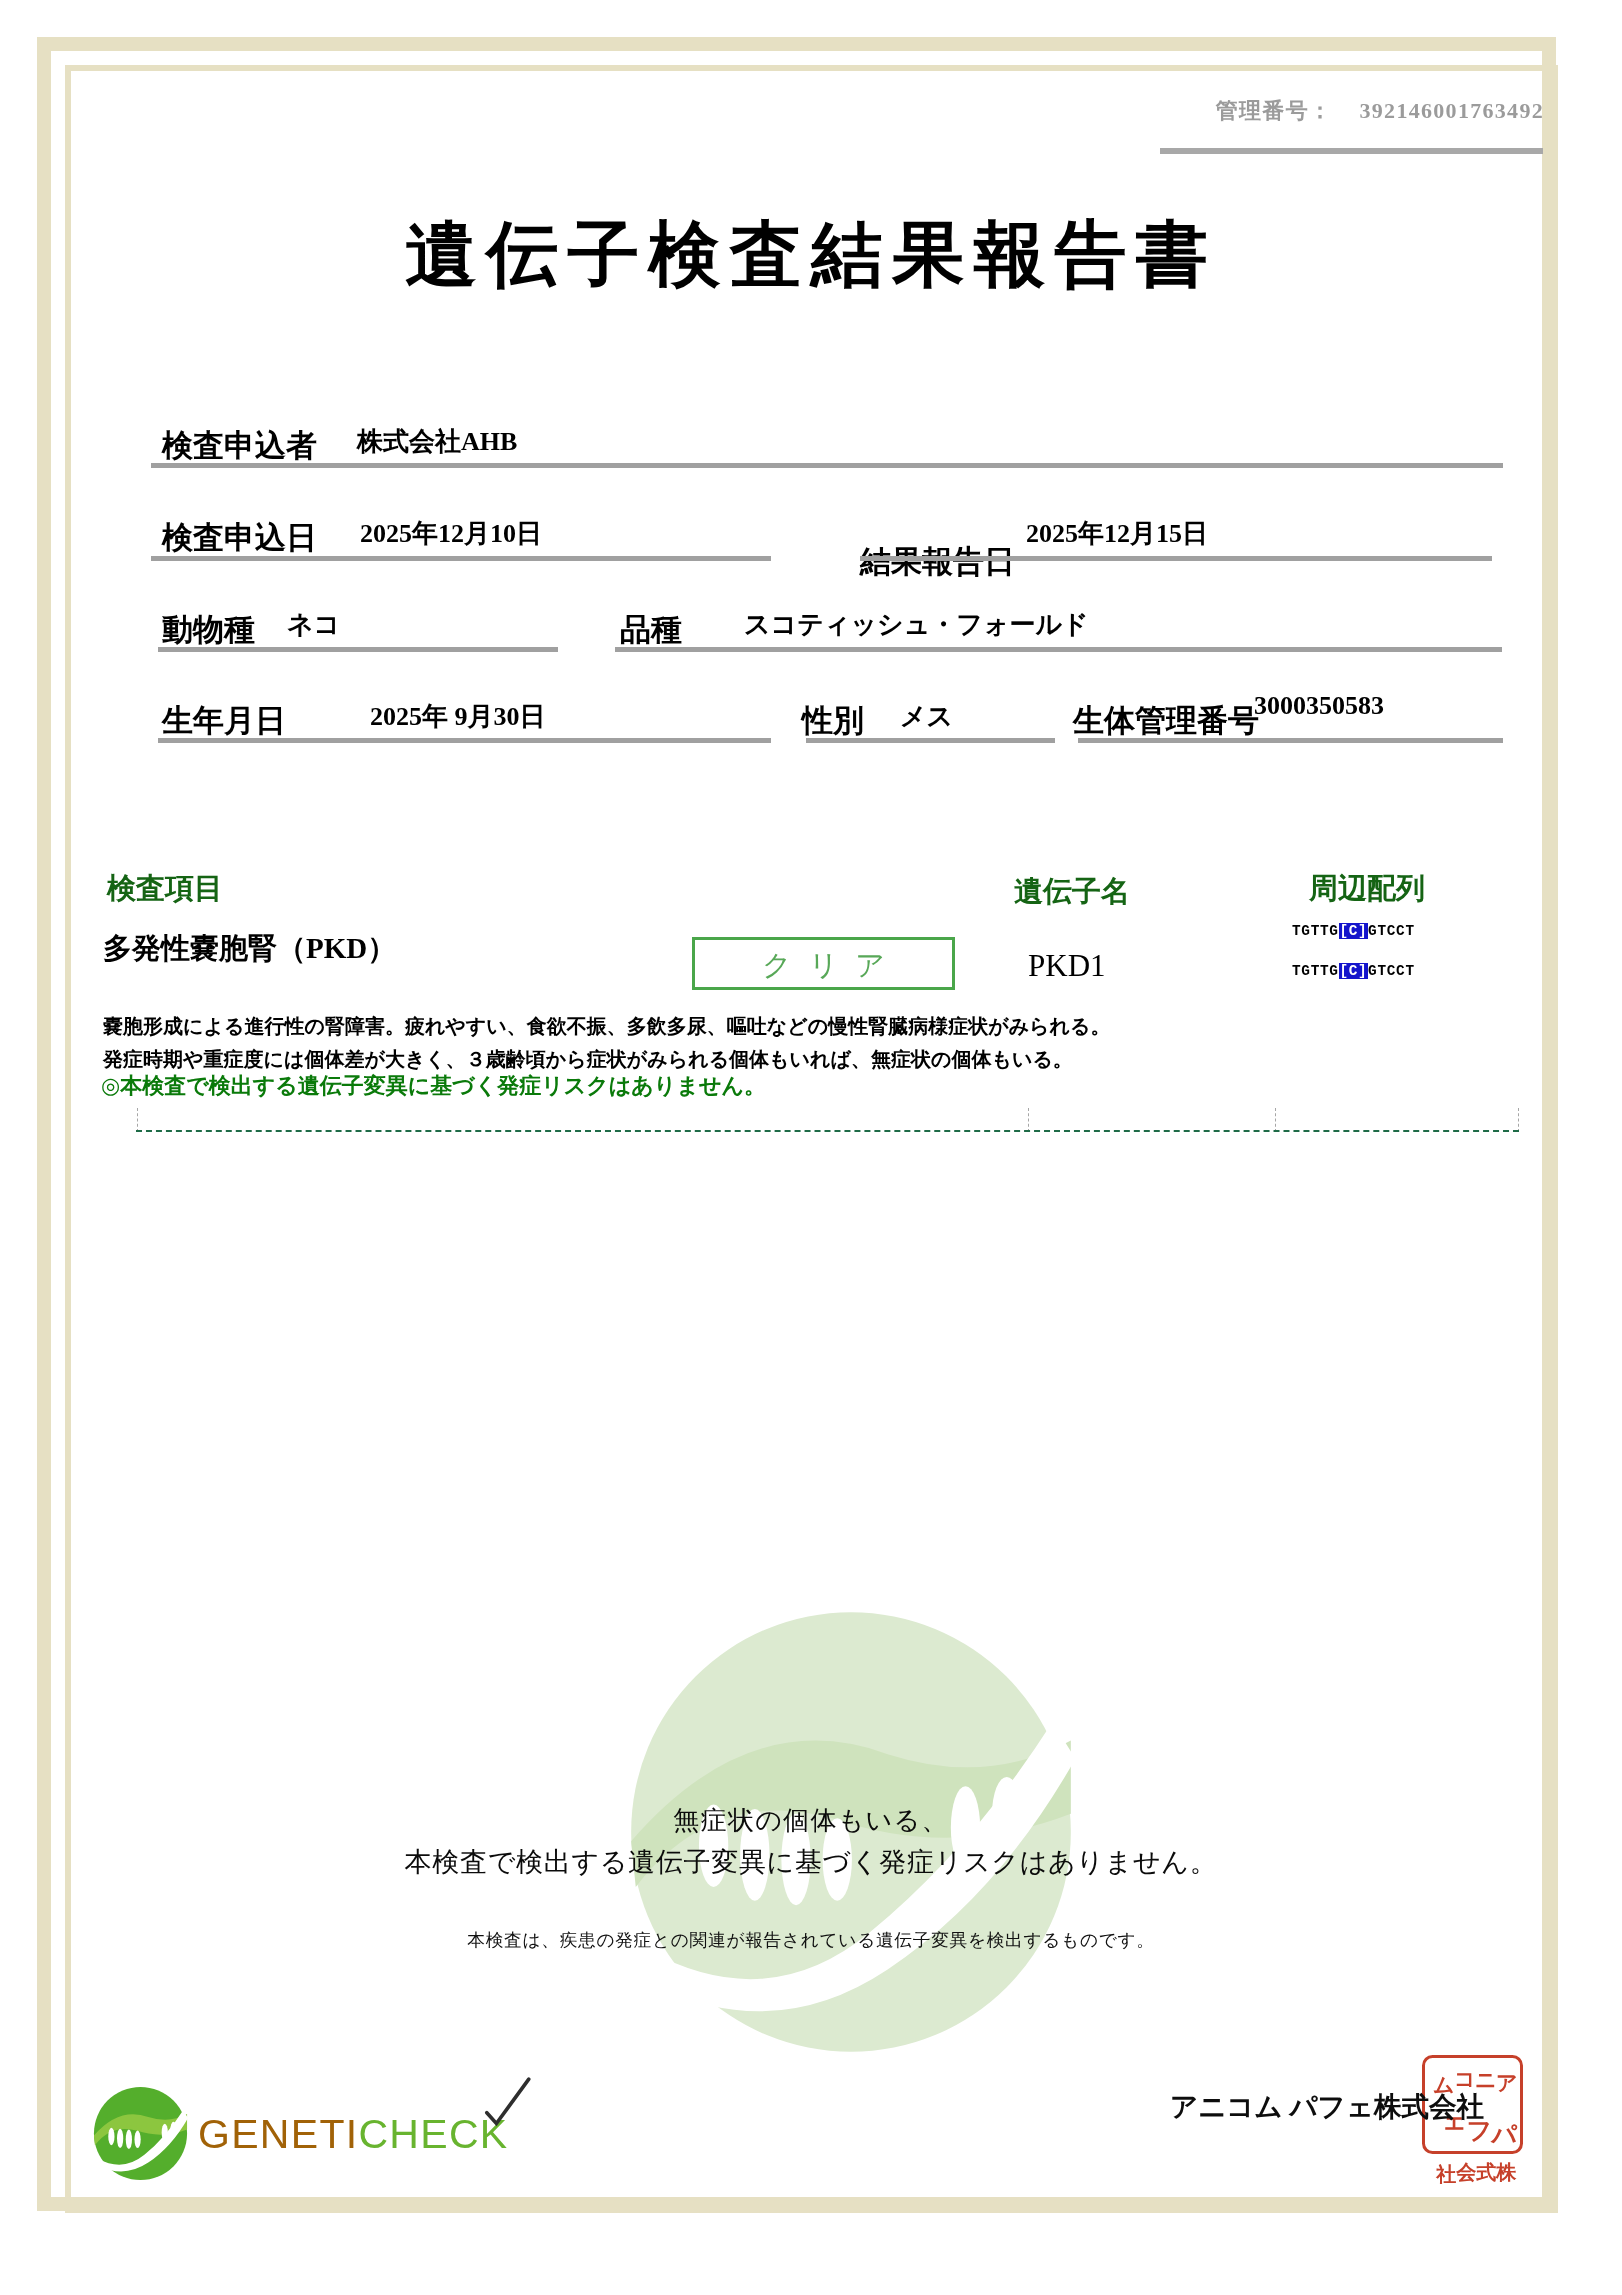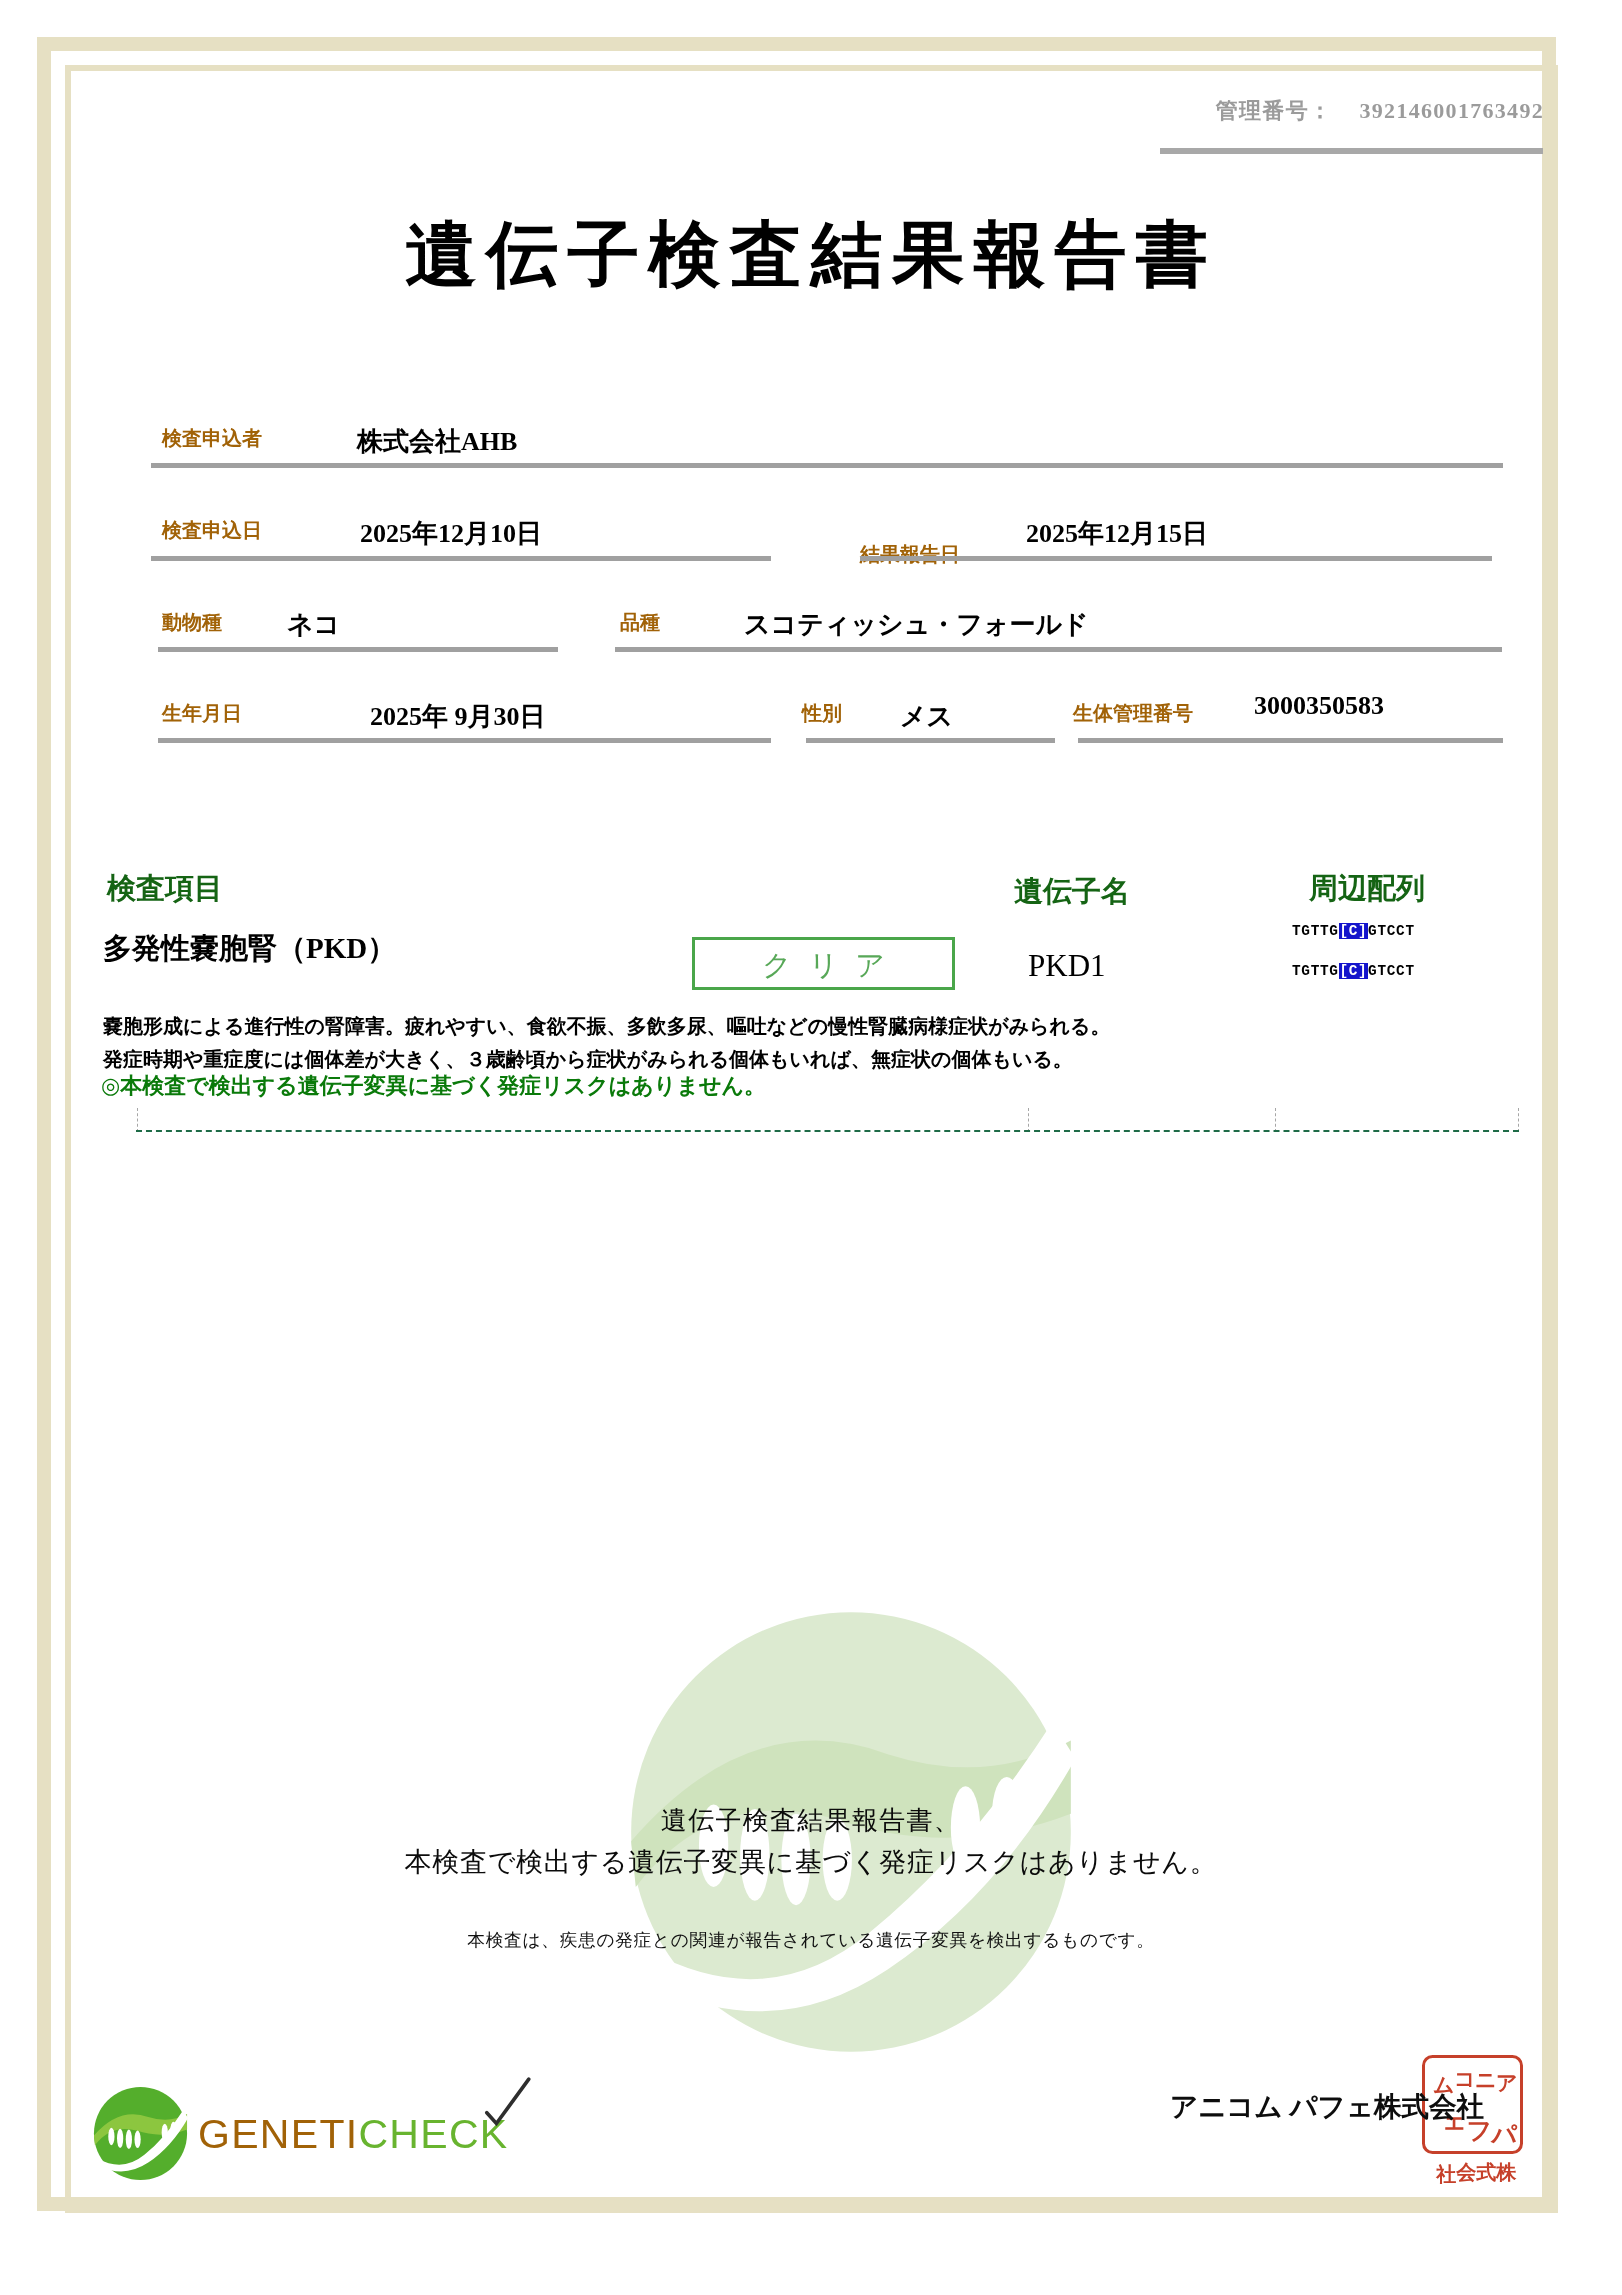--- a/index.html
+++ b/index.html
@@ -9,21 +9,21 @@
   .page{position:relative;width:1622px;height:2295px;background:#ffffff;overflow:hidden;}
   .abs{position:absolute;}
   
   .frame-outer{position:absolute;left:37px;top:37px;width:1519px;height:2174px;border:14.4px solid #e6e0c3;box-sizing:border-box;}
   .frame-inner{position:absolute;left:65px;top:65px;width:1493px;height:2148px;border:6.5px solid #e6e0c3;box-sizing:border-box;}
   
   .admin{position:absolute;top:96px;right:78px;font-size:22px;color:#9b9b9b;letter-spacing:1.3px;font-weight:bold;}
   .admin-rule{position:absolute;left:1160px;top:148px;width:383px;height:5.9px;background:#a8a8a8;}
   .title{position:absolute;left:0;top:207px;width:1622px;text-align:center;font-size:72px;font-weight:bold;letter-spacing:9.2px;color:#000;}
   
-  .flabel{position:absolute;font-size:20px;font-weight:bold;color:#a16207;white-space:nowrap;}
+  .flabel{position:absolute;font-size:31px;font-weight:bold;color:#000000;white-space:nowrap;}
   .fvalue{position:absolute;font-size:26px;font-weight:bold;color:#000;white-space:nowrap;}
   .frule{position:absolute;height:5.2px;background:#a0a0a0;}
   
   .thead{position:absolute;font-size:29px;font-weight:bold;color:#156414;white-space:nowrap;}
   .item-name{position:absolute;font-size:29px;font-weight:bold;color:#000;white-space:nowrap;}
   .clear-box{position:absolute;left:692px;top:937px;width:257px;height:47px;border:3.3px solid #4aa64a;box-sizing:content-box;text-align:center;}
   .clear-box span{font-size:29px;color:#58a858;letter-spacing:17px;padding-left:17px;line-height:50px;}
   .gene{position:absolute;left:1028px;top:948px;font-size:31px;color:#000;}
   .seq{position:absolute;left:1292px;font-size:14.4px;font-weight:bold;color:#000;white-space:nowrap;letter-spacing:0.7px;}
   .seq .var{background:#1414cc;color:#fff;padding:0 0.7px;}
@@ -129,21 +129,21 @@
   <div class="desc" style="top:1013px;">嚢胞形成による進行性の腎障害。疲れやすい、食欲不振、多飲多尿、嘔吐などの慢性腎臓病様症状がみられる。</div>
   <div class="desc" style="top:1046px;">発症時期や重症度には個体差が大きく、３歳齢頃から症状がみられる個体もいれば、無症状の個体もいる。</div>
   <div class="desc-green" style="top:1071px;">◎本検査で検出する遺伝子変異に基づく発症リスクはありません。</div>
 
   <div class="vdash" style="left:137px;"></div>
   <div class="vdash" style="left:1028px;"></div>
   <div class="vdash" style="left:1275px;"></div>
   <div class="vdash" style="left:1518px;"></div>
   <div class="hdash-green"></div>
 
-  <div class="stmt1 sans fg">遺伝子検査結果報告書、</div>
+  <div class="stmt1 sans fg">無症状の個体もいる、</div>
   <div class="stmt2 sans fg">本検査で検出する遺伝子変異に基づく発症リスクはありません。</div>
   <div class="note sans fg" style="top:1928px;">本検査は、疾患の発症との関連が報告されている遺伝子変異を検出するものです。</div>
 
   <svg class="logo" viewBox="0 0 100 100">
     <circle cx="50" cy="50" r="48" fill="#54ae2c"></circle>
     <path d="M2,52 Q28,22 58,33 Q80,40 98,30 L98,46 Q72,56 46,47 Q20,40 3,62 Z" fill="#8cc63f"></path>
     <ellipse cx="20" cy="53" rx="3.2" ry="9" fill="#fff"></ellipse>
     <ellipse cx="29" cy="55" rx="3.2" ry="10" fill="#fff"></ellipse>
     <ellipse cx="38" cy="56" rx="3.2" ry="10" fill="#fff"></ellipse>
     <ellipse cx="47" cy="56" rx="3.2" ry="9" fill="#fff"></ellipse>

